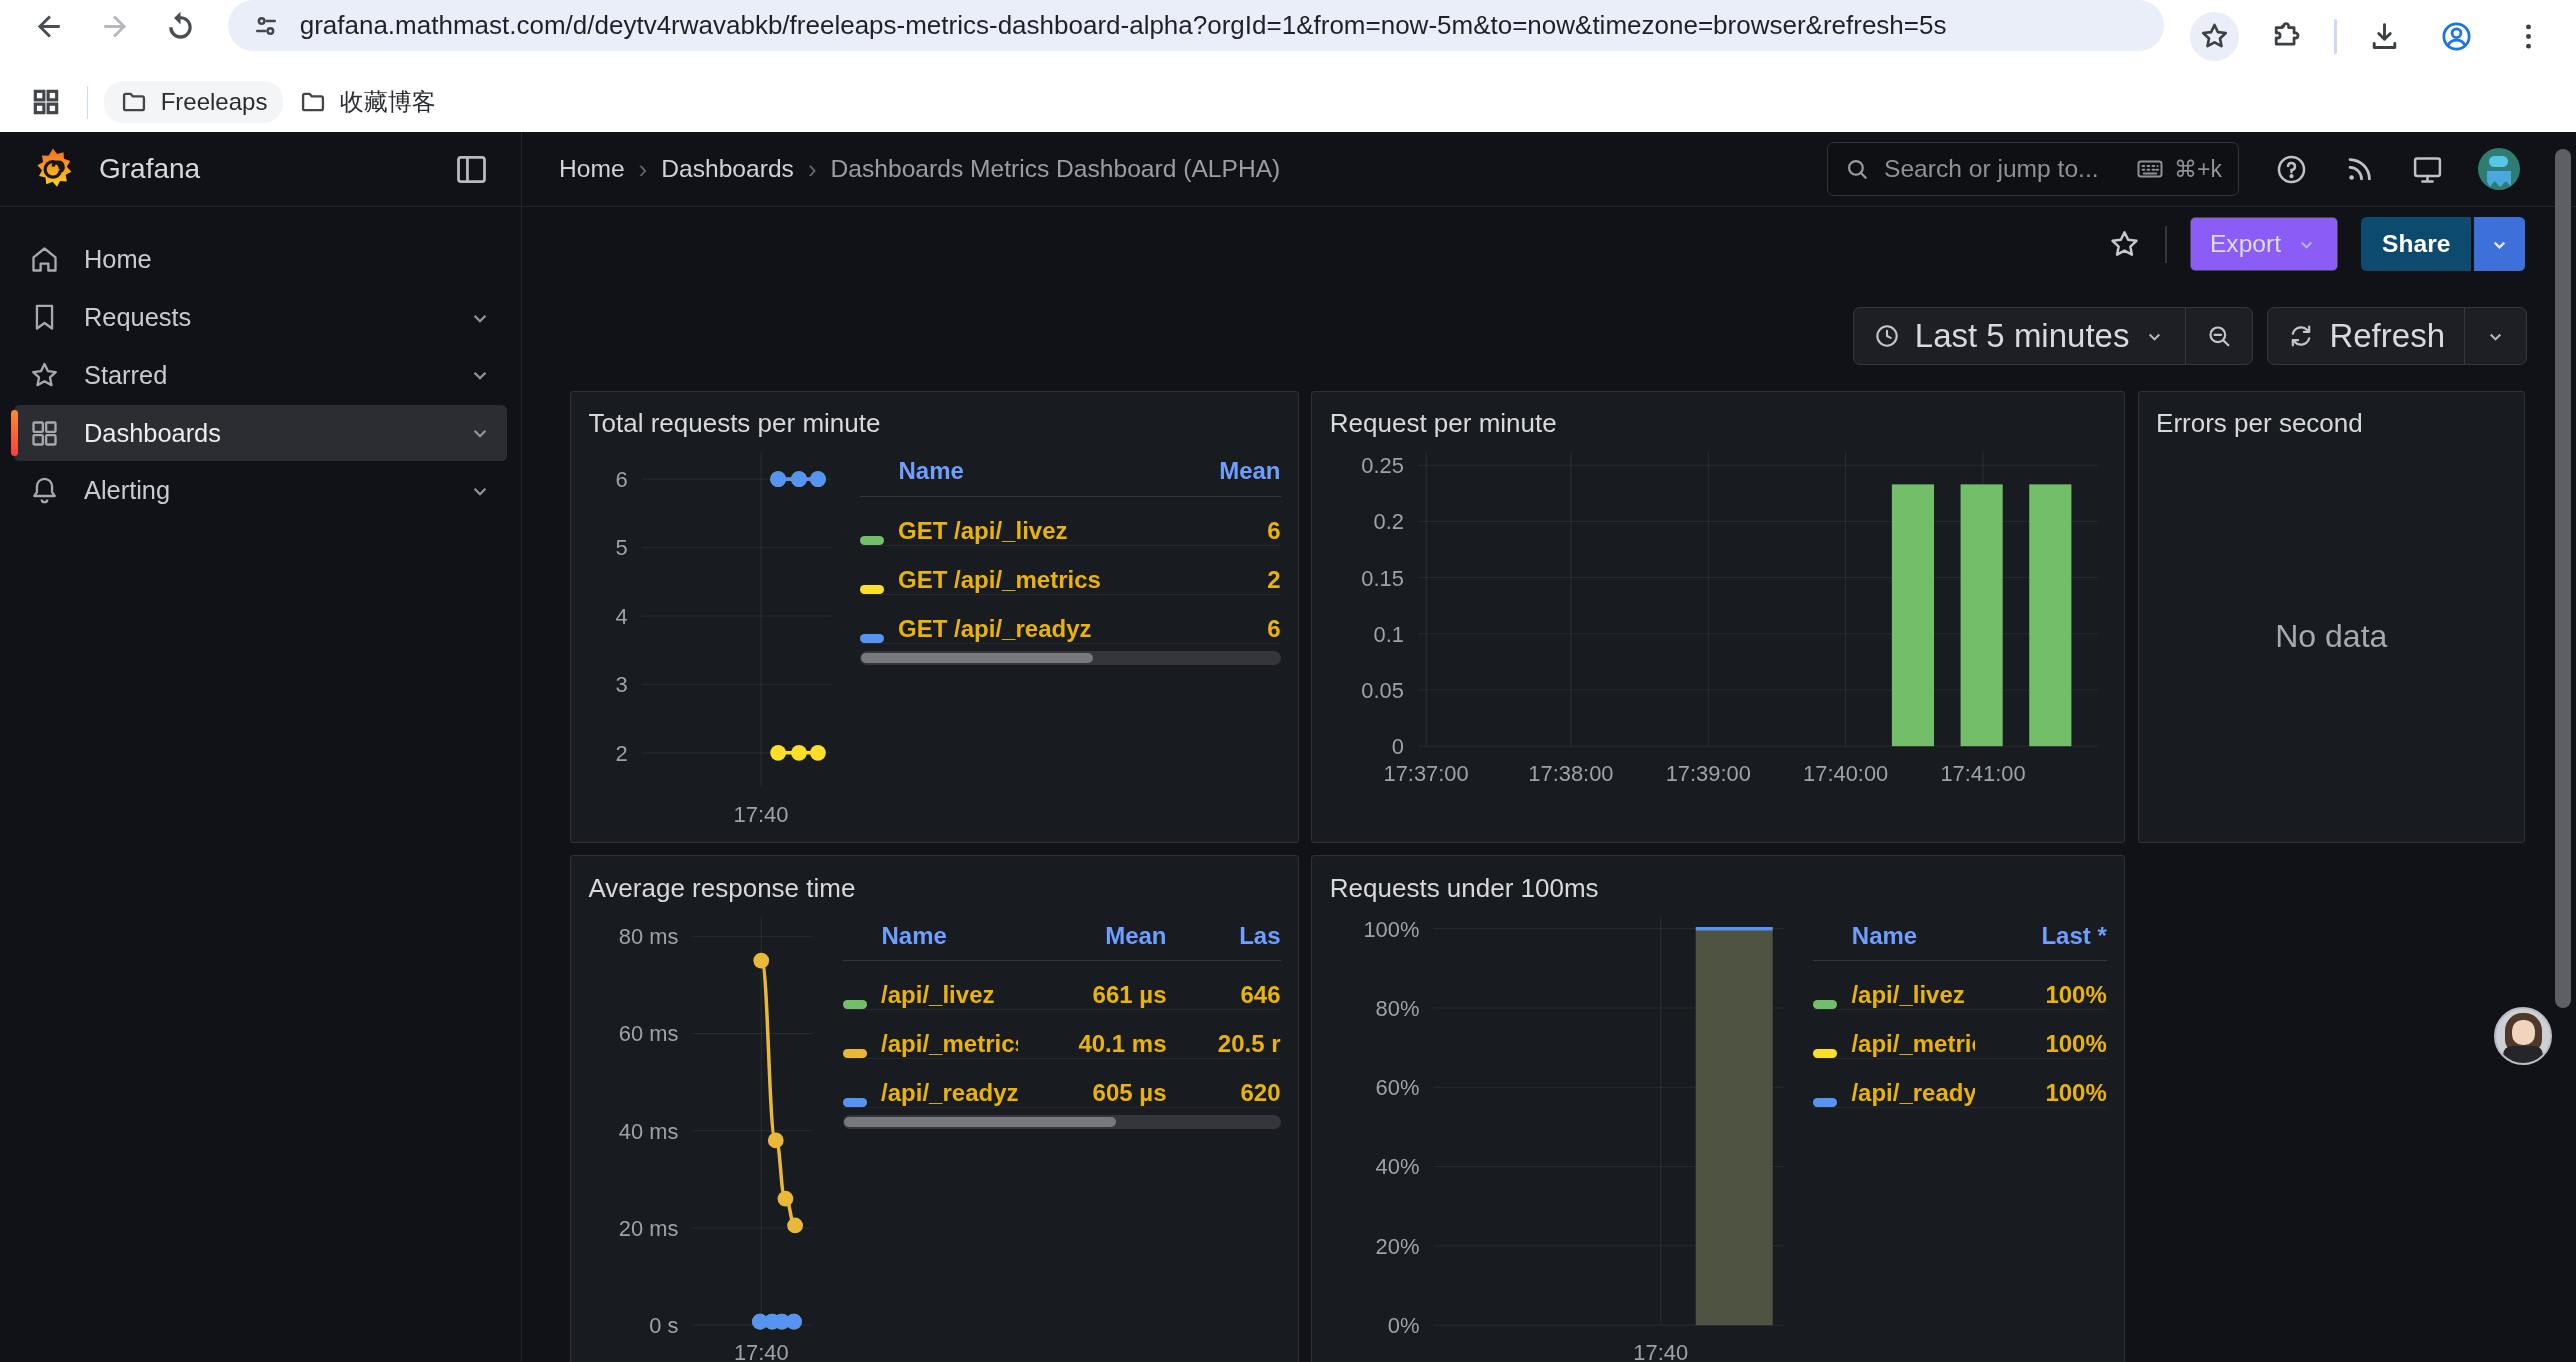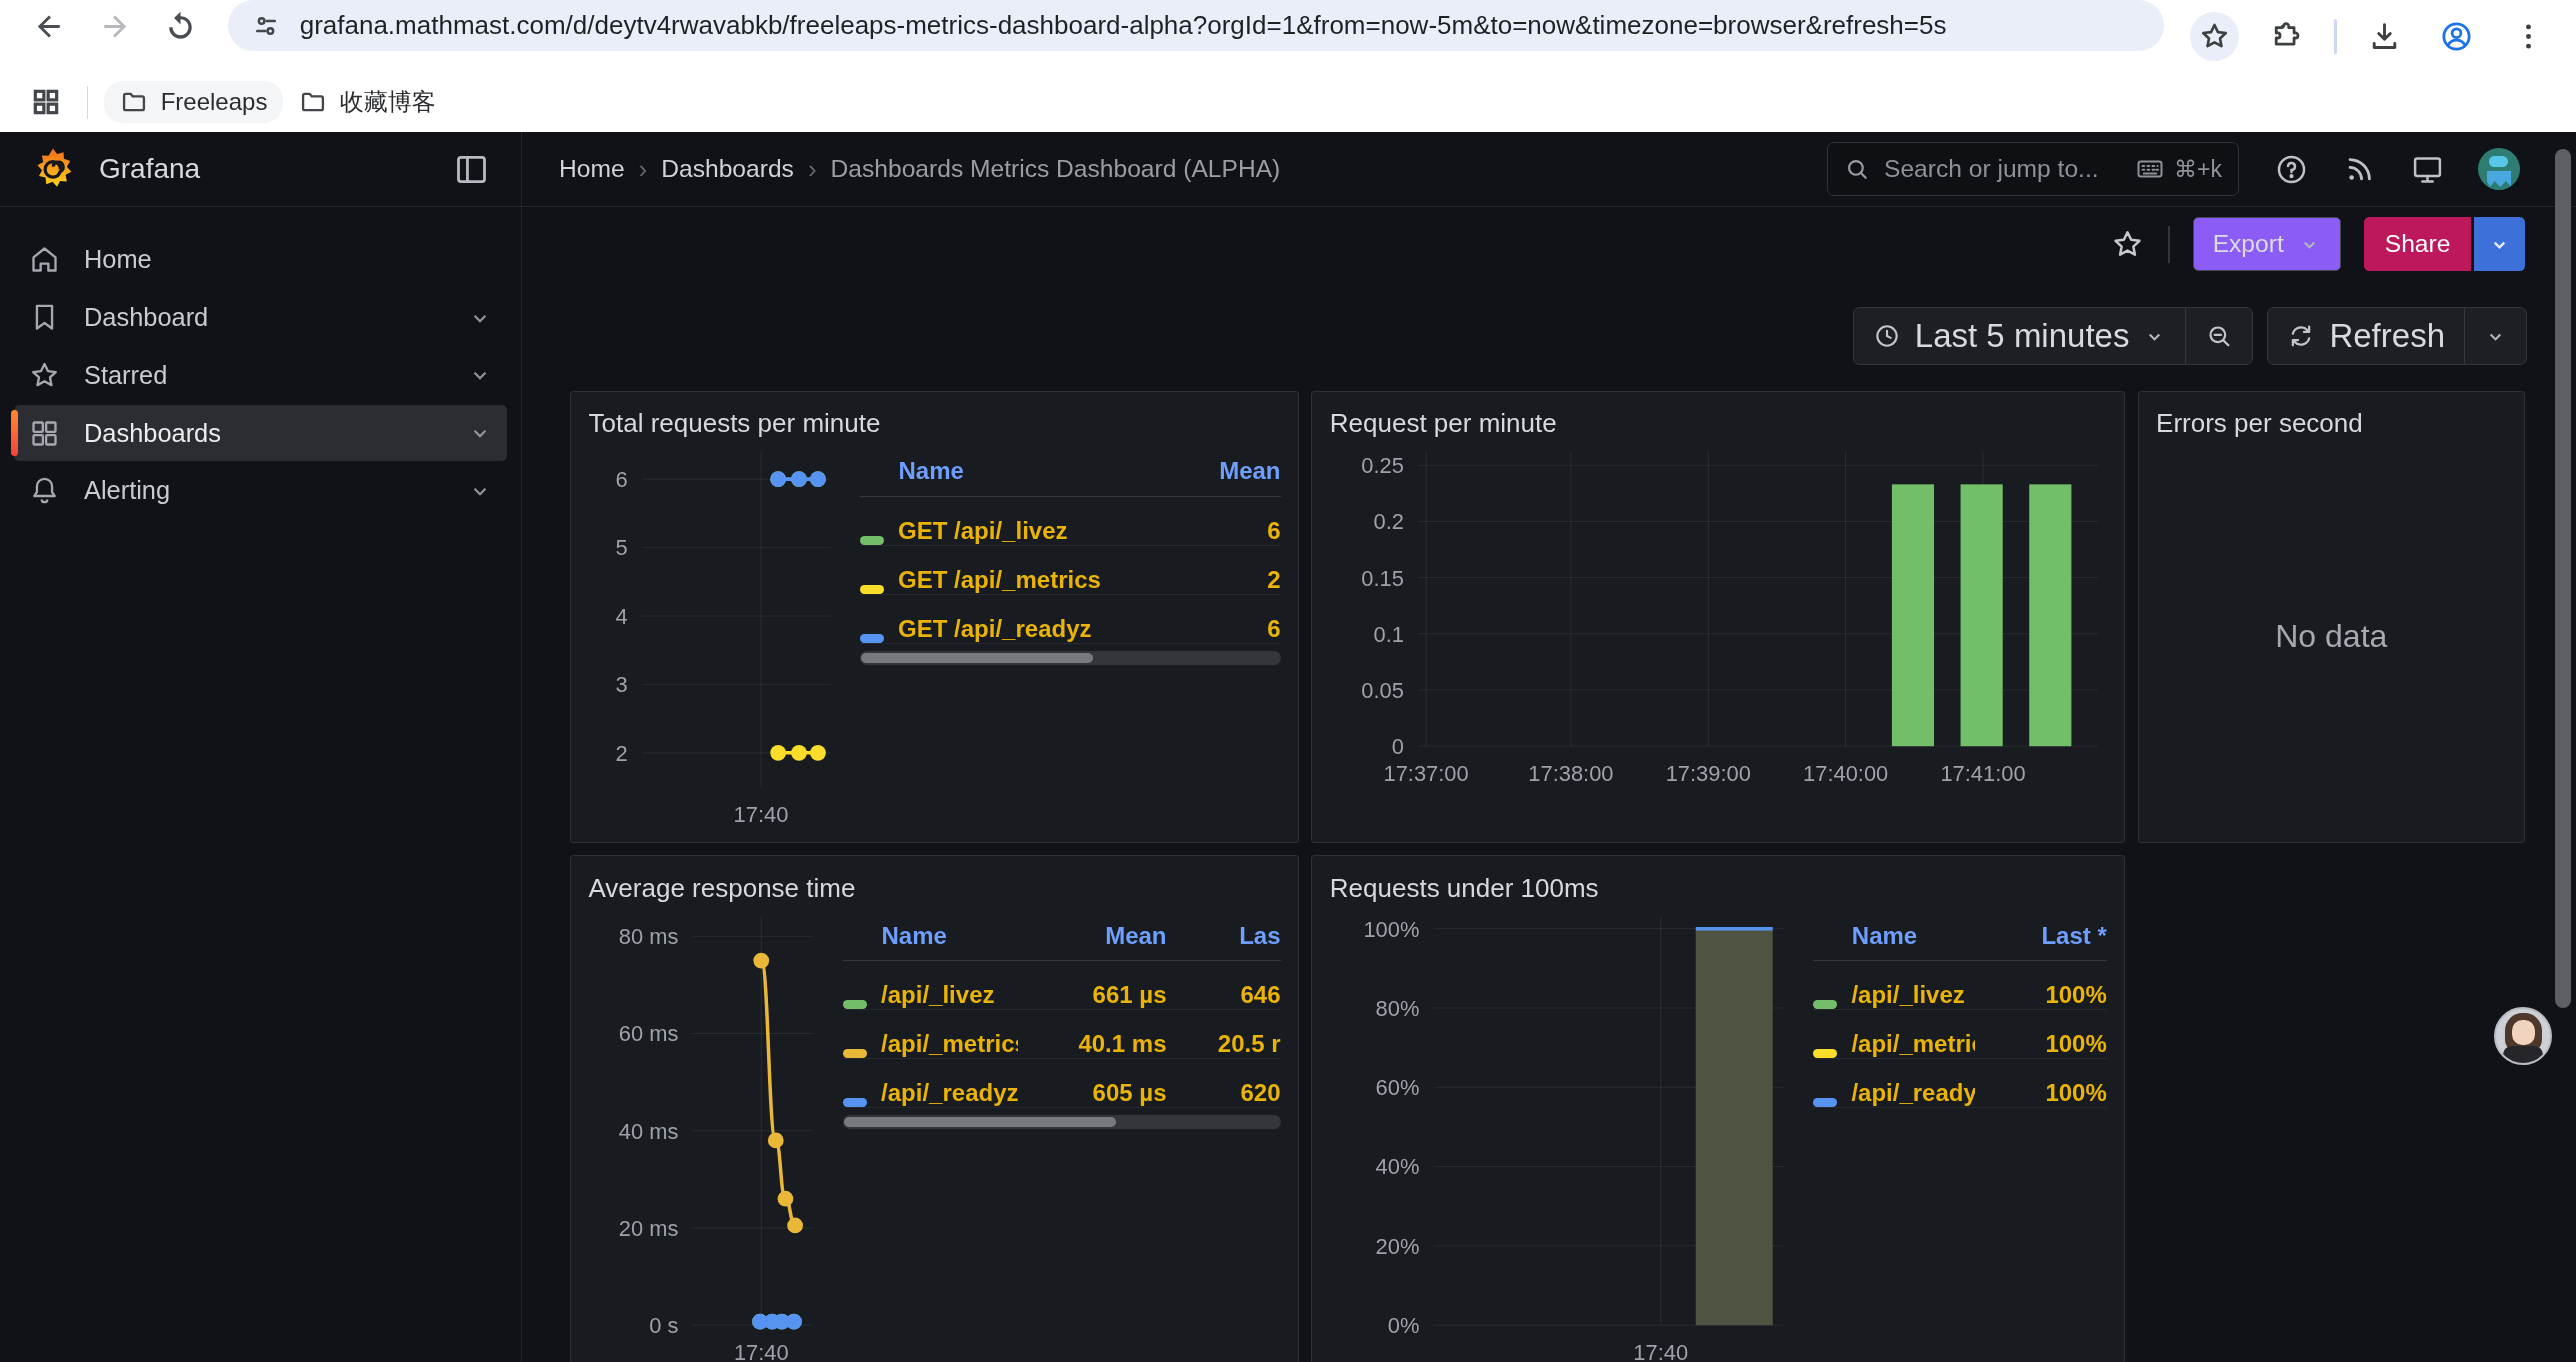--- a/index.html
+++ b/index.html
@@ -74,21 +74,21 @@
   .u-avatar::after { content:""; position:absolute; left:8.8px; top:23px; width:24.6px; height:16px; background:#4aa8e0;
     clip-path:polygon(0 0,100% 0,100% 100%,78% 62%,55% 100%,32% 62%,12% 100%,0 62%); }
 
   .toolbar { height:74px; flex:none; display:flex; align-items:center; justify-content:flex-end; padding-right:51px; gap:23px; }
   .fav-star { width:35px; height:35px; color:#c6c8cd; }
   .tb-div { width:1.8px; height:37px; background:#34363c; }
   .btn { height:54px; display:flex; align-items:center; border-radius:5.3px; font-size:24.6px; }
   .btn-sec { background:#8b5cf6; border:0.9px solid #44474e; color:#dcdde1; padding:0 19px; gap:14px; }
   .btn-sec .chev, .seg-chev svg, .picker .chev { width:23px; height:23px; color:#b6b8bf; }
   .share-wrap { display:flex; gap:2.6px; }
-  .btn-pri { background:#be185d; color:#ffffff; padding:0 21px; font-weight:normal; border-radius:5.3px 0 0 5.3px; }
+  .btn-pri { background:#0c4a6e; color:#ffffff; padding:0 21px; font-weight:bold; border-radius:5.3px 0 0 5.3px; }
   .seg-chev { width:51px; background:#3d71d9; border-radius:0 5.3px 5.3px 0; display:flex; align-items:center; justify-content:center; }
   .seg-chev svg { color:#e8edf9; }
 
   .time-row { height:110px; flex:none; display:flex; align-items:center; justify-content:flex-end; padding-right:49px; gap:14px; }
   .picker { display:flex; height:58px; background:#1d1f25; border:0.9px solid #34373e; border-radius:7px; color:#d9dadf; }
   .picker .seg { display:flex; align-items:center; gap:14px; padding:0 19px; font-size:33px; }
   .picker .seg + .seg { border-left:0.9px solid #34373e; }
   .picker svg { width:28px; height:28px; color:#c3c5cb; }
 
   
@@ -237,21 +237,21 @@
       <div class="side-item">
         <svg class="ic" viewBox="0 0 24 24" fill="none" stroke="currentColor" stroke-width="1.7" stroke-linejoin="round">
               <path d="M4 10.5 12 4l8 6.5V20h-5.2v-5h-5.6v5H4z"></path>
             </svg>
         <span class="lbl">Home</span>
       </div>
       <div class="side-item">
         <svg class="ic" viewBox="0 0 24 24" fill="none" stroke="currentColor" stroke-width="1.7" stroke-linejoin="round">
               <path d="M6.5 3.5h11V20l-5.5-4-5.5 4z"></path>
             </svg>
-        <span class="lbl">Dashboard</span>
+        <span class="lbl">Requests</span>
         <svg class="chev" viewBox="0 0 24 24" fill="none" stroke="currentColor" stroke-width="2">
               <polyline points="7,10 12,15 17,10"></polyline>
             </svg>
       </div>
       <div class="side-item">
         <svg class="ic" viewBox="0 0 24 24" fill="none" stroke="currentColor" stroke-width="1.7" stroke-linejoin="round">
               <path d="M12 3.6l2.5 5.2 5.7.7-4.2 3.9 1.1 5.6-5.1-2.8-5.1 2.8 1.1-5.6L3.8 9.5l5.7-.7z"></path>
             </svg>
         <span class="lbl">Starred</span>
         <svg class="chev" viewBox="0 0 24 24" fill="none" stroke="currentColor" stroke-width="2">

